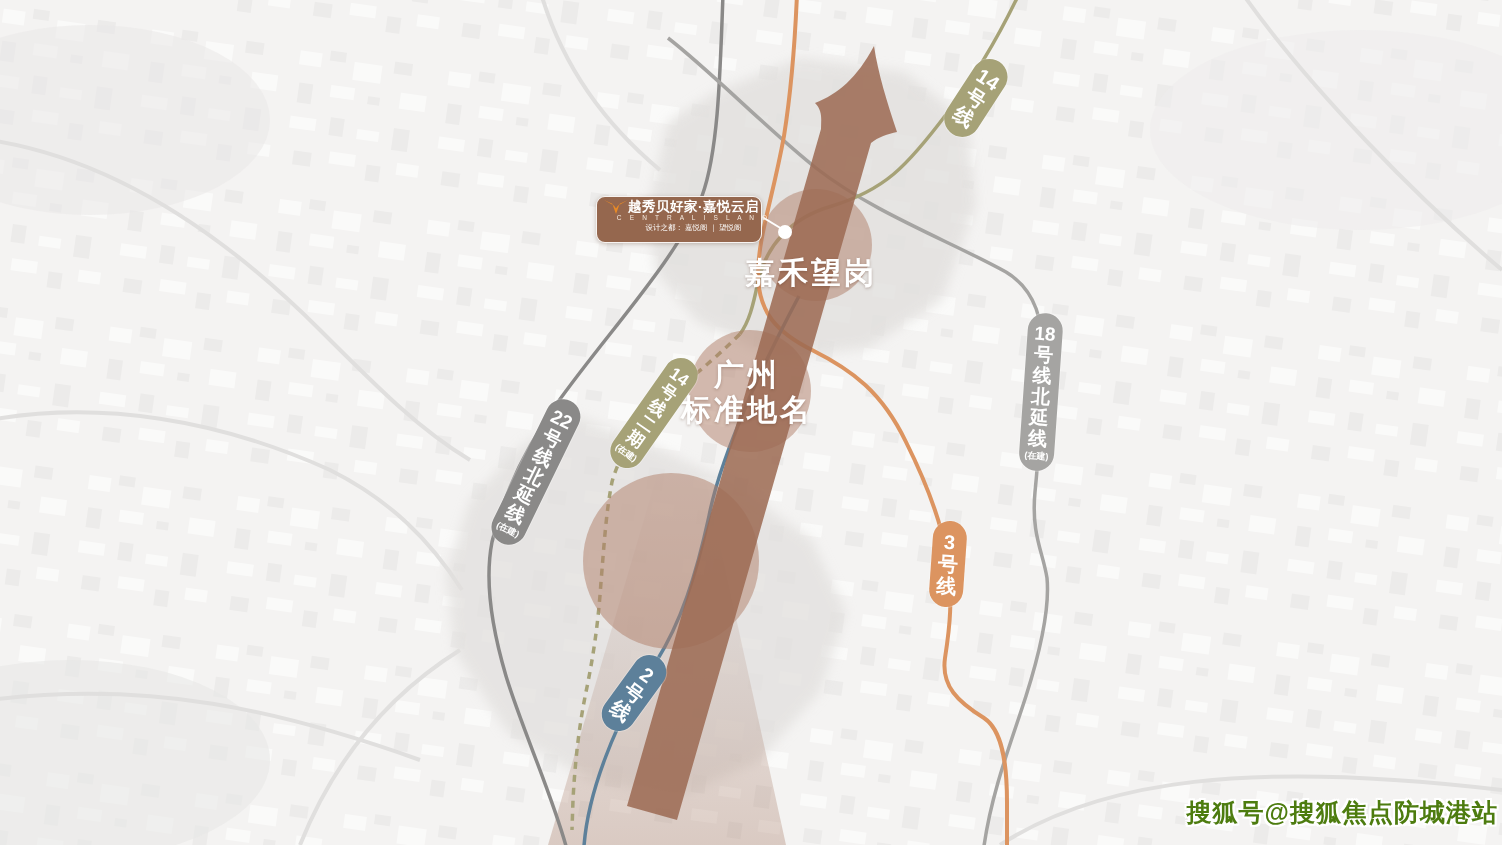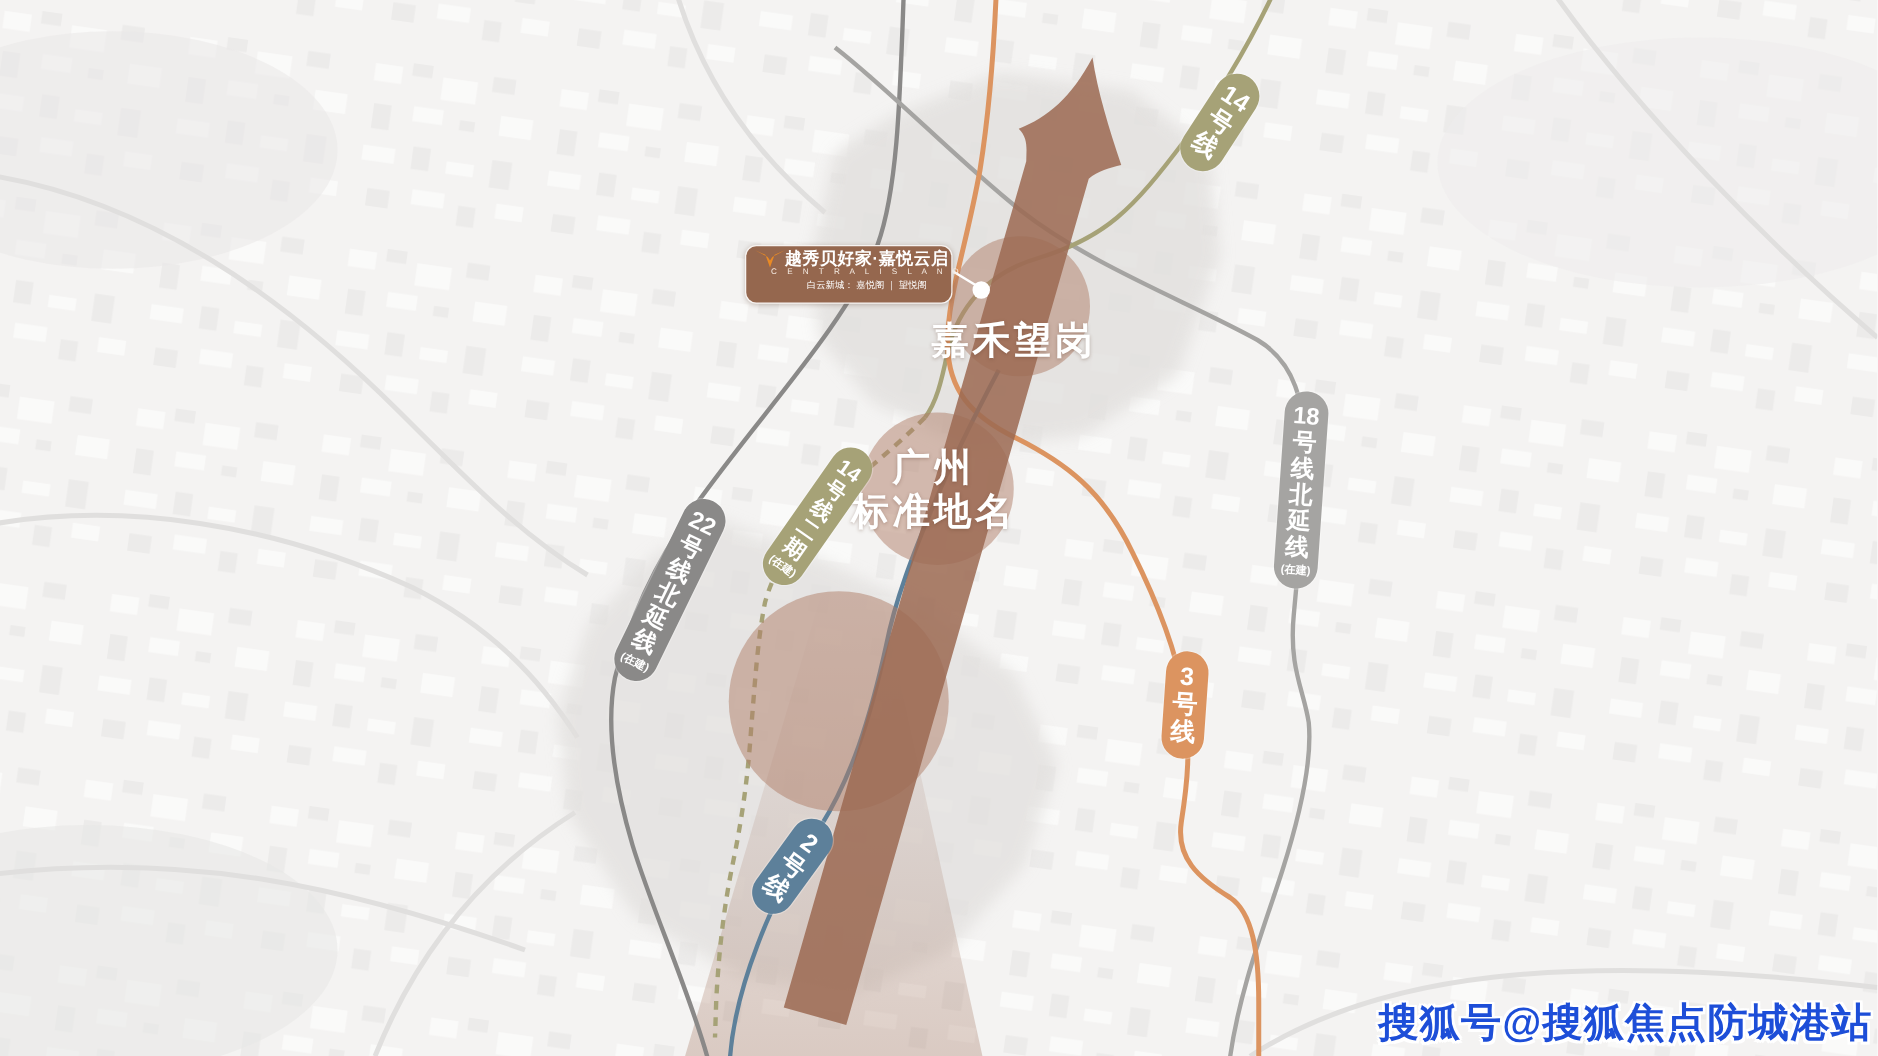--- a/index.html
+++ b/index.html
@@ -39,21 +39,21 @@
     border-radius:9px;border:1px solid rgba(255,255,255,.92);
     display:flex;align-items:flex-start;gap:5px;padding:2px 7px;box-sizing:border-box;
     box-shadow:0 1px 4px rgba(90,60,40,.3);
   }
   .logo-text{display:flex;flex-direction:column;align-items:center;flex:1;min-width:0;}
   .logo-text .l1{font-size:13.5px;font-weight:700;color:#fff;letter-spacing:.5px;line-height:15px;white-space:nowrap;}
   .logo-text .l2{font-size:6.5px;color:#f6ece3;letter-spacing:3.2px;line-height:8px;white-space:nowrap;}
   .logo-text .l3{font-size:7.5px;color:#ffffff;line-height:10px;margin-top:1px;white-space:nowrap;}
   
   .watermark{
-    position:absolute;right:4px;bottom:4px;font-size:32px;font-weight:800;color:#1d4ed8;
+    position:absolute;right:4px;bottom:16px;font-size:25px;font-weight:800;color:#4d7c0f;
     letter-spacing:1px;white-space:nowrap;
     text-shadow:-2px -2px 0 #fff,2px -2px 0 #fff,-2px 2px 0 #fff,2px 2px 0 #fff,0 2px 0 #fff,2px 0 0 #fff,0 -2px 0 #fff,-2px 0 0 #fff;
   }
 </style>
 </head>
 <body>
 
 <div class="stage">
 
   <svg class="base" width="1502" height="845" viewBox="0 0 1502 845">
@@ -176,19 +176,19 @@
 
   <div class="logo-card" style="background-color: rgb(149, 103, 78);">
     <span style="display:inline-flex;">
       <svg width="24" height="17" viewBox="0 0 26 18">
         <path d="M0 1 L9 5 L13 16 L17 5 L26 1 L15 7 L13 10 L11 7 Z" fill="#e98a25"></path>
       </svg>
     </span>
     <span class="logo-text">
       <span class="l1">越秀贝好家·嘉悦云启</span>
       <span class="l2">C E N T R A L   I S L A N D</span>
-      <span class="l3">白云新城： 嘉悦阁 ｜ 望悦阁</span>
+      <span class="l3">设计之都： 嘉悦阁 ｜ 望悦阁</span>
     </span>
   </div>
 
   <div class="watermark">搜狐号@搜狐焦点防城港站</div>
 
 </div>
 
 </body></html>

